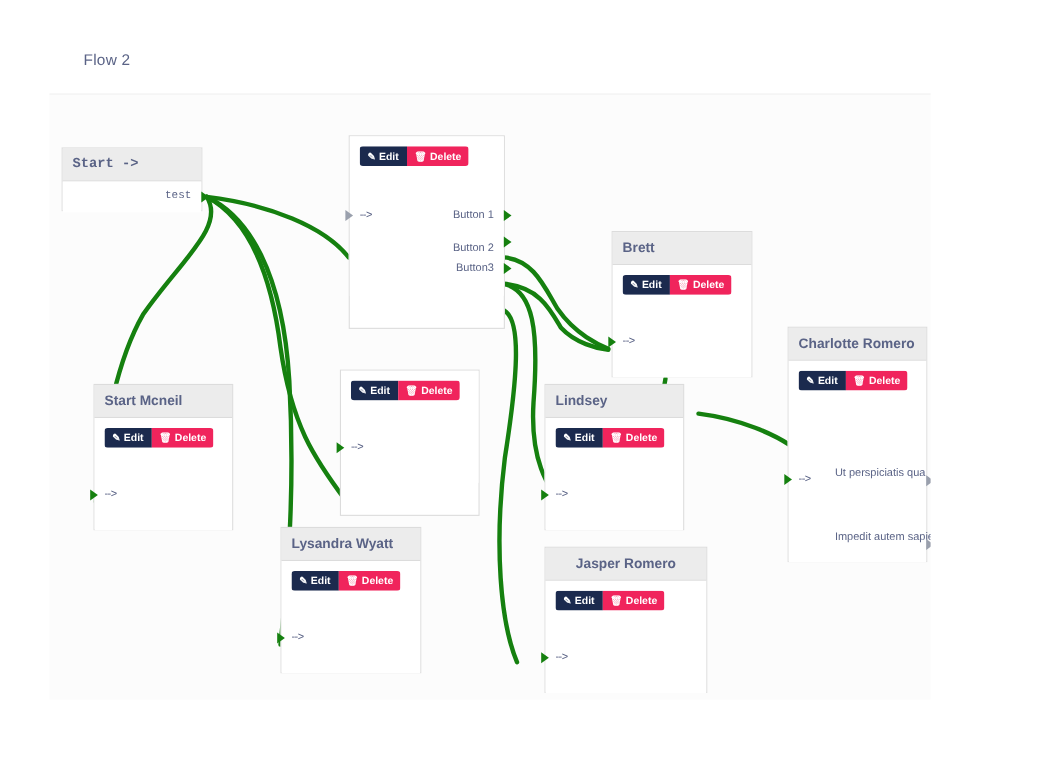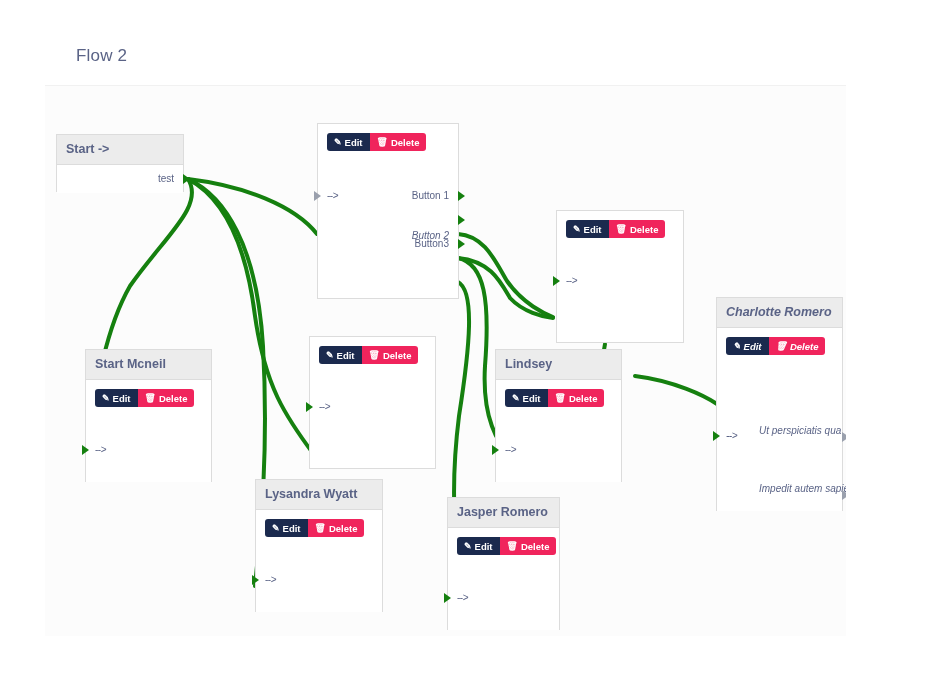--- a/index.html
+++ b/index.html
@@ -31,21 +31,21 @@
     top: 0;
     width: 801px;
     height: 62px;
     background: #ffffff;
     box-sizing: border-box;
   }
   #flow-title {
     position: absolute;
     left: 31px;
     top: 23px;
-    font-size: 17px;
+    font-size: 14px;
     color: #5a6386;
     letter-spacing: .2px;
   }
   #flow-canvas {
     position: absolute;
     left: 0;
     top: 62px;
     width: 801px;
     height: 550px;
     background: #fcfcfc;
@@ -173,21 +173,21 @@
 
       <path d="M 413,172 C 440,178 445,215 440,280 C 437,330 452,360 468,370"></path>
 
       <path d="M 413,196 C 430,205 425,260 414,330 C 404,410 410,480 425,516"></path>
 
       <path d="M 560,258 C 556,290 540,330 505,370"></path>
 
       <path d="M 590,290 C 630,295 660,310 672,318"></path>
     </svg>
 
-    <div class="node" style="left:11px; top:48px; width:128px; height:58px;">
+    <div class="node" style="left:11px; top:48px; width:128px; height:58px;font-family:Liberation Mono, monospace;">
       <div class="node-header">Start -&gt;</div>
       <div class="node-body" style="height:28px;">
         <div class="port port-out" style="top:8px;">test</div>
         <div class="handle handle-green handle-right" style="top:9px;"></div>
       </div>
     </div>
 
     <div class="node" style="left:272px; top:37px; width:142px; height:176px;">
       <div class="node-body" style="height:145px;">
         <div class="node-actions">
@@ -200,21 +200,21 @@
             <span>Delete</span>
           </div>
         </div>
 
         <div class="port port-in arrow-txt" style="top:66px;">--&gt;</div>
         <div class="handle handle-grey handle-left" style="top:67px;"></div>
 
         <div class="port port-out" style="top:66px;">Button 1</div>
         <div class="handle handle-green handle-right" style="top:67px;"></div>
 
-        <div class="port port-out" style="top:106px;font-style:italic;">Button 2</div>
+        <div class="port port-out" style="top:96px;">Button 2</div>
         <div class="handle handle-green handle-right" style="top:91px;"></div>
 
         <div class="port port-out" style="top:114px;">Button3</div>
         <div class="handle handle-green handle-right" style="top:115px;"></div>
       </div>
     </div>
 
     <div class="node" style="left:40px; top:263px; width:127px; height:133px;">
       <div class="node-header">Start Mcneil</div>
       <div class="node-body" style="height:102px;">
@@ -261,21 +261,21 @@
           <div class="btn btn-delete">
             <span class="gl">🗑</span>
             <span>Delete</span>
           </div>
         </div>
         <div class="port port-in arrow-txt" style="top:64px;">--&gt;</div>
         <div class="handle handle-green handle-left" style="top:65px;"></div>
       </div>
     </div>
 
-    <div class="node" style="left:402px; top:411px; width:113px; height:133px;">
+    <div class="node" style="left:450px; top:411px; width:148px; height:133px;text-align:center;">
       <div class="node-header">Jasper Romero</div>
       <div class="node-body" style="height:102px;">
         <div class="node-actions">
           <div class="btn btn-edit">
             <span class="gl">✎</span>
             <span>Edit</span>
           </div>
           <div class="btn btn-delete">
             <span class="gl">🗑</span>
             <span>Delete</span>
@@ -298,37 +298,38 @@
             <span class="gl">🗑</span>
             <span>Delete</span>
           </div>
         </div>
         <div class="port port-in arrow-txt" style="top:64px;">--&gt;</div>
         <div class="handle handle-green handle-left" style="top:65px;"></div>
       </div>
     </div>
 
     <div class="node" style="left:511px; top:124px; width:128px; height:133px;">
-      <div class="node-body" style="height:102px;">
-        <div class="node-actions">
-          <div class="btn btn-edit">
-            <span class="gl">✎</span>
-            <span>Edit</span>
-          </div>
-          <div class="btn btn-delete">
-            <span class="gl">🗑</span>
-            <span>Delete</span>
-          </div>
-        </div>
-        <div class="port port-in arrow-txt" style="top:64px;">--&gt;</div>
-        <div class="handle handle-green handle-left" style="top:65px;"></div>
-      </div>
-    </div>
-
-    <div class="node" style="left:671px; top:211px; width:127px; height:214px;font-style:italic;">
+      <div class="node-header">Brett</div>
+      <div class="node-body" style="height:102px;">
+        <div class="node-actions">
+          <div class="btn btn-edit">
+            <span class="gl">✎</span>
+            <span>Edit</span>
+          </div>
+          <div class="btn btn-delete">
+            <span class="gl">🗑</span>
+            <span>Delete</span>
+          </div>
+        </div>
+        <div class="port port-in arrow-txt" style="top:64px;">--&gt;</div>
+        <div class="handle handle-green handle-left" style="top:65px;"></div>
+      </div>
+    </div>
+
+    <div class="node" style="left:671px; top:211px; width:127px; height:214px;">
       <div class="node-header">Charlotte Romero</div>
       <div class="node-body" style="height:183px;">
         <div class="node-actions">
           <div class="btn btn-edit">
             <span class="gl">✎</span>
             <span>Edit</span>
           </div>
           <div class="btn btn-delete">
             <span class="gl">🗑</span>
             <span>Delete</span>

